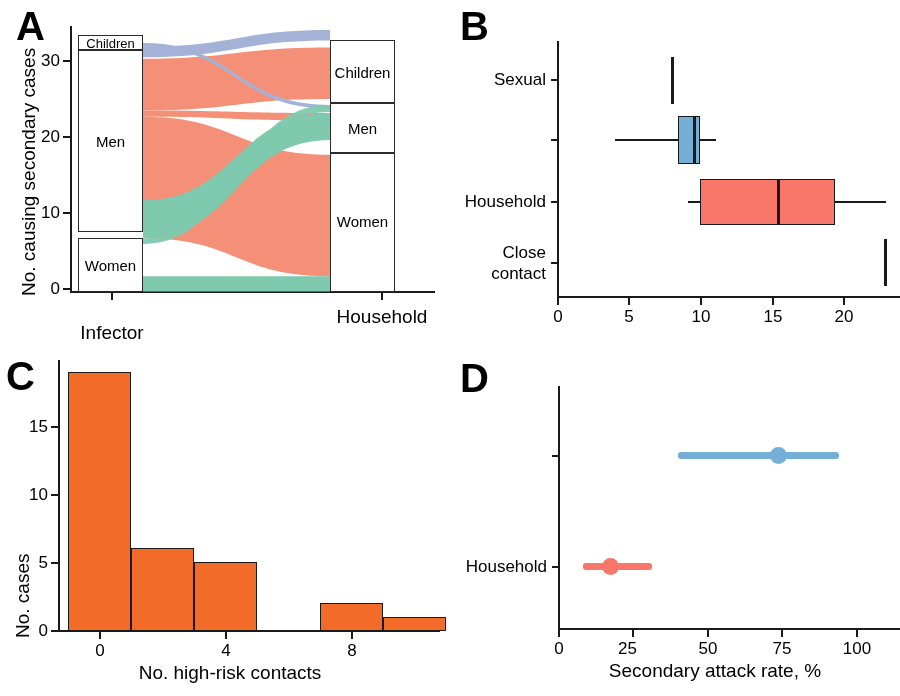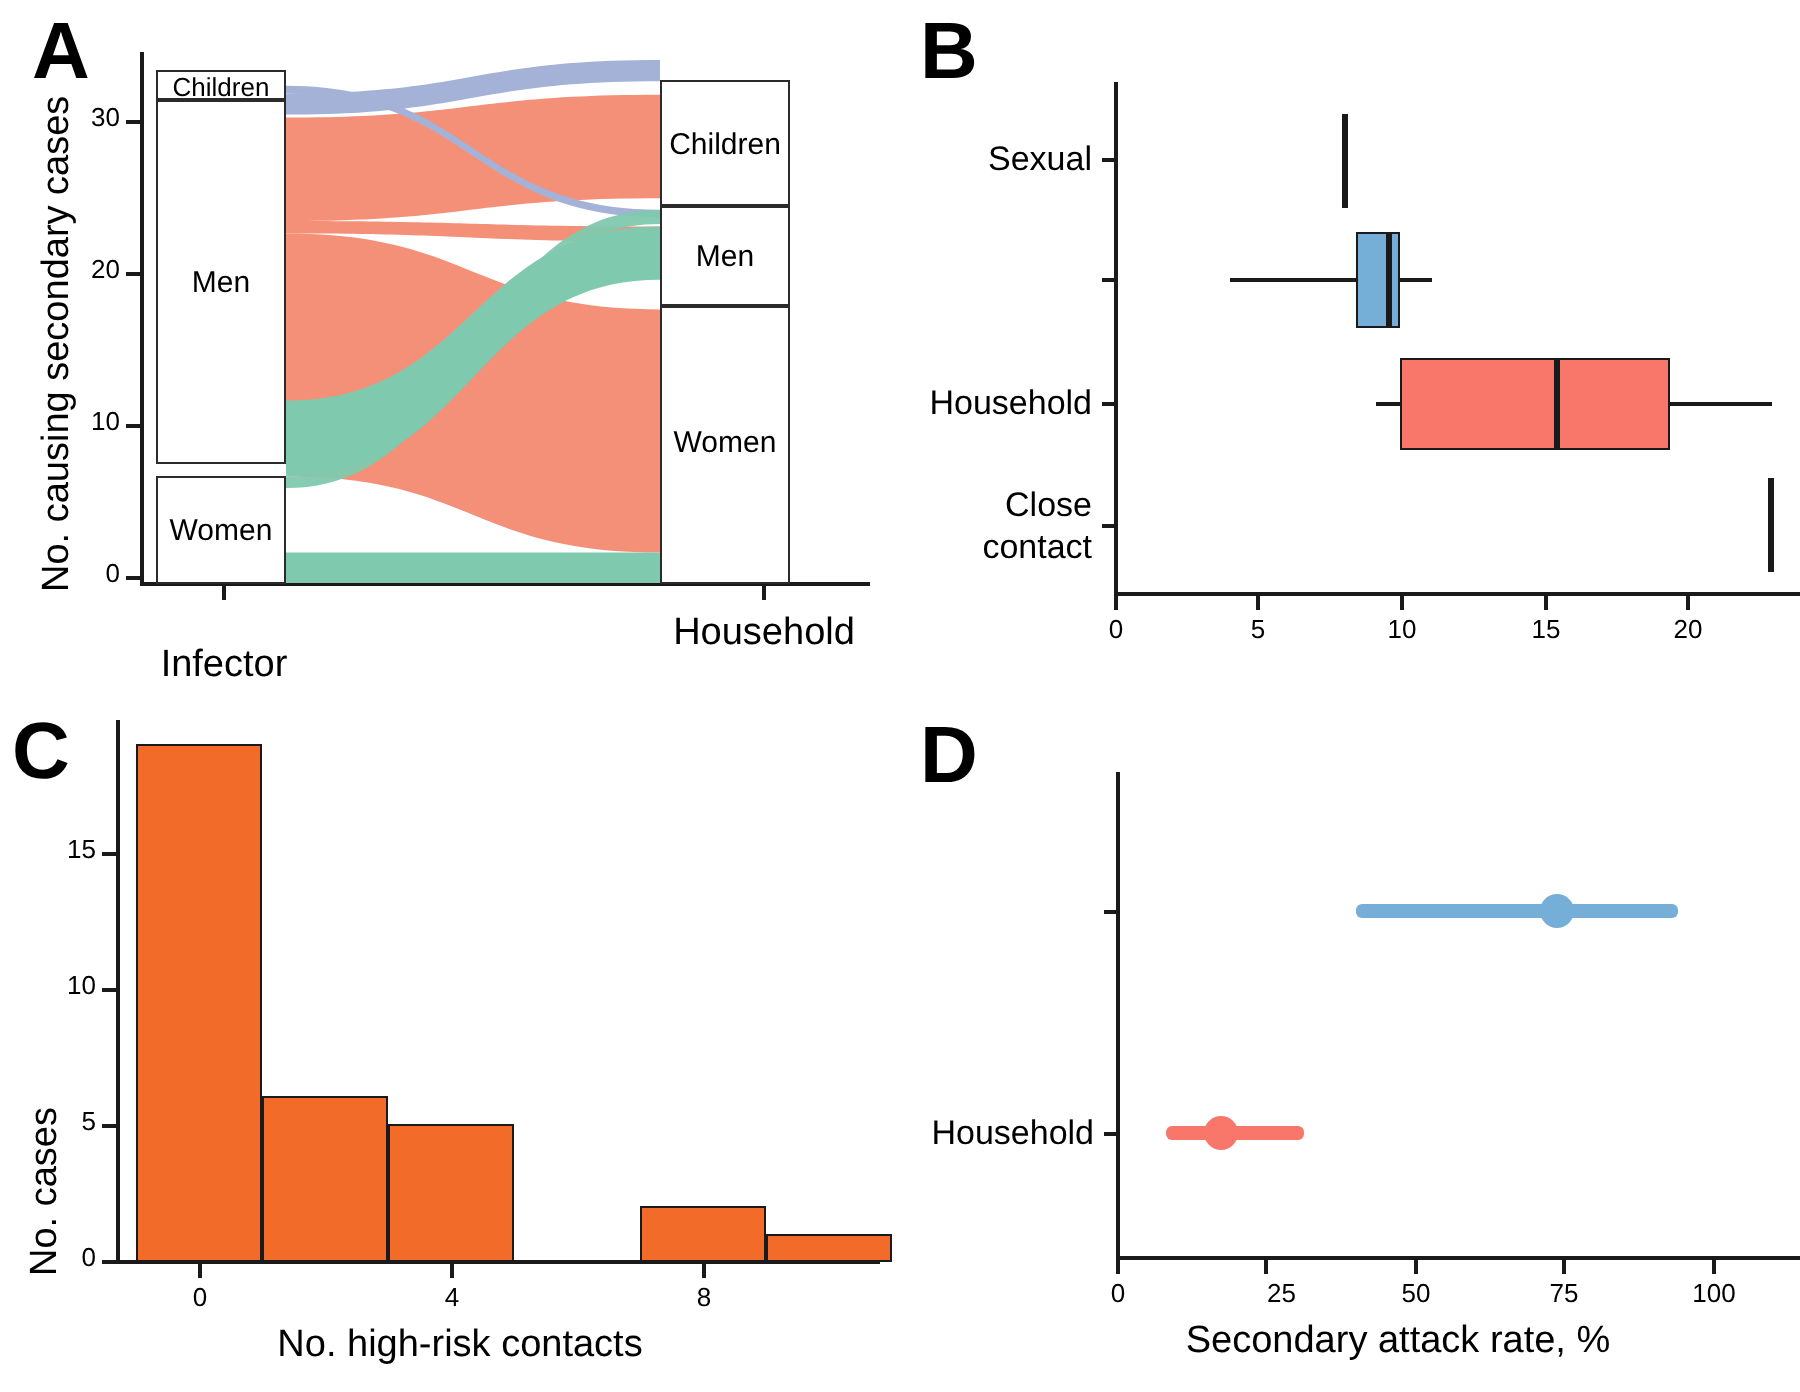--- a/index.html
+++ b/index.html
@@ -2,21 +2,21 @@
 <html><head>
 <meta charset="utf-8">
 <style>
   html,body{margin:0;padding:0;background:#fff;}
   body{width:900px;height:696px;font-family:"Liberation Sans",sans-serif;color:#000;overflow:hidden;}
   #fig{position:relative;width:900px;height:696px;}
   .panel{position:absolute;}
   .plabel{position:absolute;font-weight:bold;font-size:40px;line-height:40px;font-family:"Liberation Sans",sans-serif;}
   .axis-line{position:absolute;background:#1a1a1a;}
   .tick{position:absolute;background:#1a1a1a;}
-  .ticklabel{position:absolute;font-size:13px;color:#000;white-space:nowrap;}
+  .ticklabel{position:absolute;font-size:17px;color:#000;white-space:nowrap;}
   .axtitle{position:absolute;font-size:19px;color:#000;white-space:nowrap;text-align:center;}
   .vtitle{position:absolute;font-size:19px;color:#000;white-space:nowrap;transform-origin:0 0;transform:rotate(-90deg);}
   .node{position:absolute;background:#fff;border:1.6px solid #2b2b2b;box-sizing:border-box;}
   .nodelabel{position:absolute;width:100%;text-align:center;font-size:15px;color:#000;white-space:nowrap;}
   .catlabel{position:absolute;font-size:17px;color:#000;white-space:nowrap;text-align:right;}
   .bar{position:absolute;background:#F26B28;border:1.5px solid #1a1a1a;box-sizing:border-box;}
   .box{position:absolute;border:1.7px solid #1a1a1a;box-sizing:border-box;}
   .whisk{position:absolute;background:#1a1a1a;}
   .median{position:absolute;background:#1a1a1a;}
   .ciline{position:absolute;border-radius:3px;}
@@ -187,24 +187,24 @@
 
     <div class="ciline" style="left:228px;top:104px;width:161px;height:7px;background:#75AED6;"></div>
     <div class="cidot" style="left:320px;top:99px;width:17px;height:17px;background:#75AED6;"></div>
 
     <div class="ciline" style="left:133px;top:215px;width:69px;height:7px;background:#F8766A;"></div>
     <div class="cidot" style="left:152px;top:210px;width:17px;height:17px;background:#F8766A;"></div>
 
     <div class="tick" style="left:108px;top:281px;width:2px;height:8px;"></div>
     <div class="ticklabel" style="left:94px;top:291px;width:30px;text-align:center;">0</div>
     <div class="tick" style="left:182px;top:281px;width:2px;height:8px;"></div>
-    <div class="ticklabel" style="left:168px;top:291px;width:30px;text-align:right;">25</div>
+    <div class="ticklabel" style="left:168px;top:291px;width:30px;text-align:left;">25</div>
     <div class="tick" style="left:257px;top:281px;width:2px;height:8px;"></div>
     <div class="ticklabel" style="left:243px;top:291px;width:30px;text-align:center;">50</div>
     <div class="tick" style="left:331px;top:281px;width:2px;height:8px;"></div>
     <div class="ticklabel" style="left:317px;top:291px;width:30px;text-align:center;">75</div>
     <div class="tick" style="left:406px;top:281px;width:2px;height:8px;"></div>
     <div class="ticklabel" style="left:388px;top:291px;width:38px;text-align:center;">100</div>
 
-    <div class="axtitle" style="left:84px;top:312px;width:330px;text-align:center;">Secondary attack rate, %</div>
+    <div class="axtitle" style="left:100px;top:312px;width:330px;text-align:center;">Secondary attack rate, %</div>
   </div>
 
 </div>
 
 </body></html>

